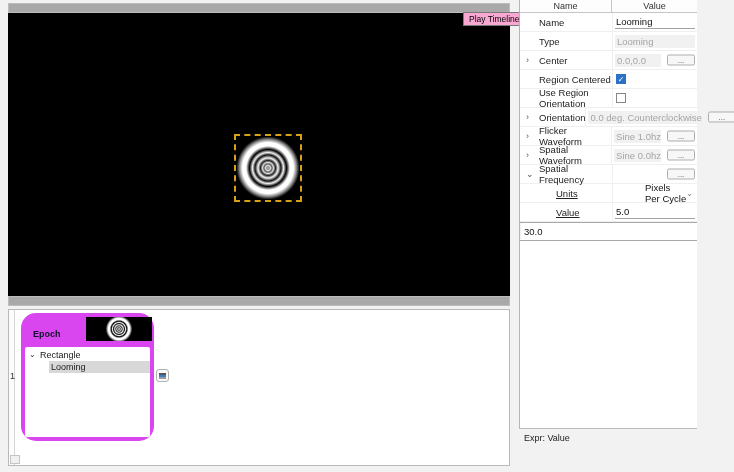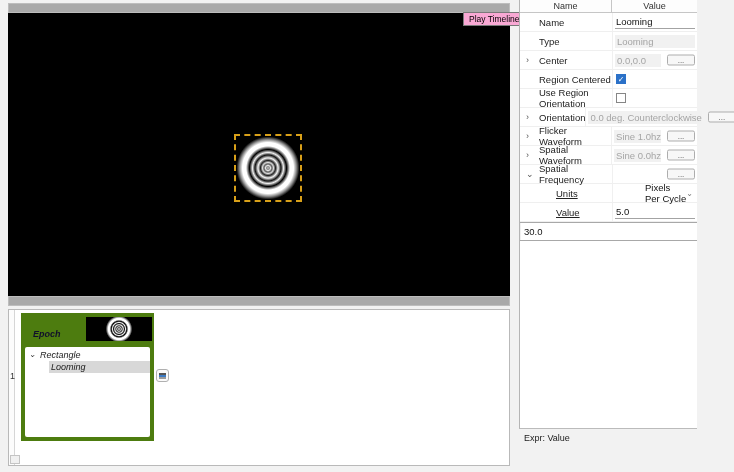--- a/index.html
+++ b/index.html
@@ -40,21 +40,21 @@
   .timeline { position:absolute; left:8px; top:309px; width:502px; height:157px;
               background:#fff; border:1px solid #b9b9b9; }
   .gutter { position:absolute; left:0; top:0; width:6px; height:100%;
             border-right:1px solid #d6d6d6; background:#fcfcfc; }
   .row-num { position:absolute; left:0; top:61px; width:7px; text-align:center;
              font-size:9px; color:#333; }
   .gutter-corner { position:absolute; left:1px; top:145px; width:10px; height:9px;
                    background:#f0f0f0; border:1px solid #c4c4c4; }
 
   .epoch { position:absolute; left:12px; top:3px; width:133px; height:128px;
-           background:#4d7c0f; border-radius:0;font-style:italic; }
+           background:#d946ef; border-radius:15px; }
   .epoch-label { position:absolute; left:12px; top:16px; font-size:9px;
                  font-weight:600; color:#10102a; }
   .epoch-thumb { position:absolute; right:2px; top:4px; width:66px; height:24px;
                  background:#000; overflow:hidden; }
   .epoch-thumb .stim-pattern { position:absolute; left:50%; top:50%;
                  transform:translate(-50%,-50%) scale(0.42); }
   .epoch-body { position:absolute; left:4px; top:34px; width:125px; height:90px;
                 background:#fff; border-radius:2px; overflow:hidden; }
   .tree-row1 { position:relative; padding:3px 0 1px 15px; font-size:9px; color:#1a1a1a; cursor:default; }
   .tree-row1 .tchev { position:absolute; left:4px; top:3px; font-size:8px; color:#333; }

